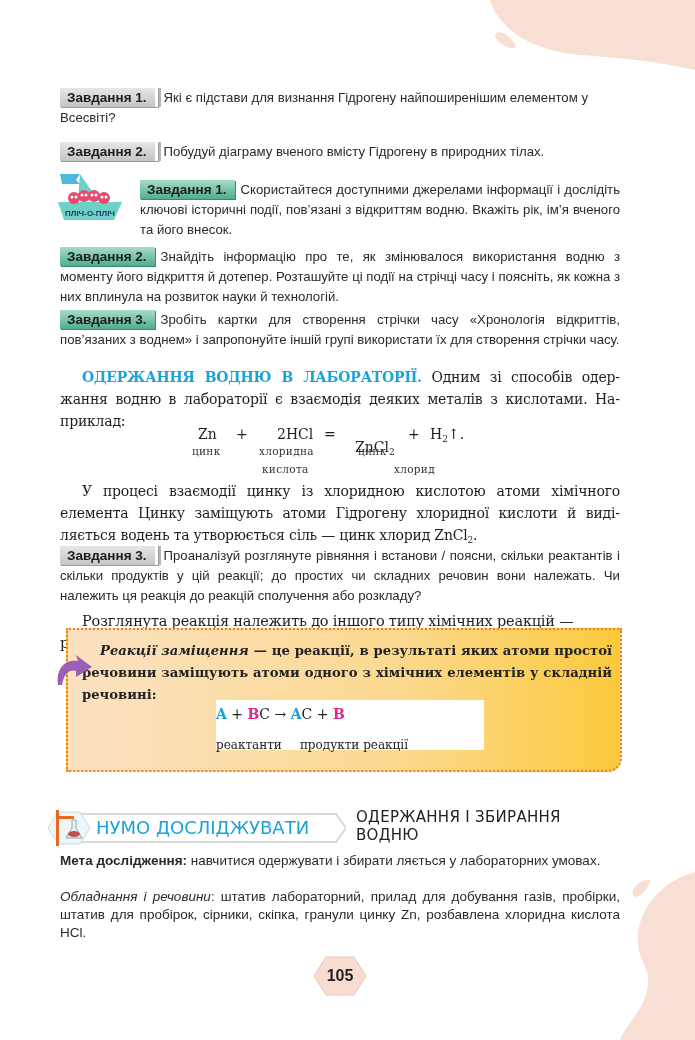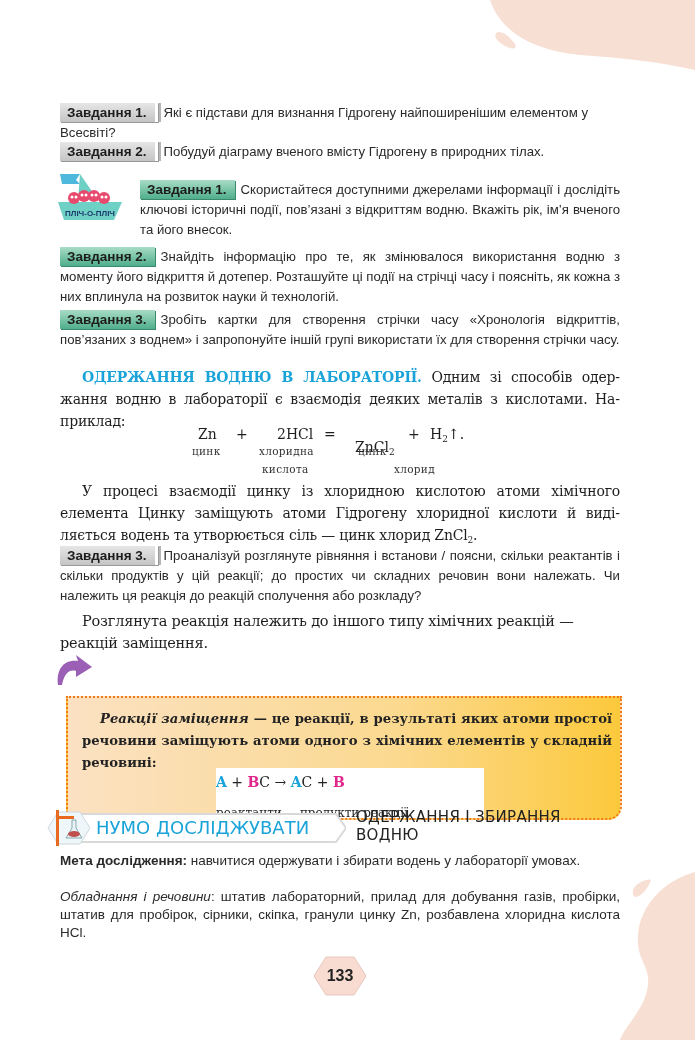--- a/index.html
+++ b/index.html
@@ -31,21 +31,21 @@
 
   .heading-blue { color: #1aa3d9; font-weight: bold; }
 
   .eq { position: absolute; left: 180px; top: 426px; width: 300px; height: 56px; font-family: "DejaVu Serif", serif; }
   .eq span { position: absolute; white-space: nowrap; }
   .eq .big { font-size: 14px; color: #1e1e1e; }
   .eq .small { font-size: 10.5px; color: #333; letter-spacing: 0.3px; }
   sub { font-size: 9px; vertical-align: -3px; }
 
   .def-box {
-    position: absolute; left: 66px; top: 696px; width: 556px; height: 124px;
+    position: absolute; left: 66px; top: 628px; width: 556px; height: 144px;
     background: linear-gradient(90deg, #fbe1c2 0%, #fbd98f 60%, #fcc93c 100%);
     border: 2px dotted #f07a19;
     border-bottom-right-radius: 14px;
   }
   .def-text { position: absolute; left: 14px; top: 10px; width: 530px; font-family: "DejaVu Serif", serif; font-weight: bold; font-size: 13.2px; line-height: 22px; color: #222; text-align: justify; }
   .def-text em { font-style: italic; }
   .formula-box { position: absolute; left: 148px; top: 70px; width: 268px; height: 50px; background: #ffffff; font-family: "DejaVu Serif", serif; text-align: left; }
   .formula-line { font-size: 14px; margin-top: 6px; color: #222; }
   .formula-caption { font-size: 12px; color: #222; margin-top: 16px; }
   .cA { color: #1aa3d9; font-weight: bold; }
@@ -62,21 +62,21 @@
 
 <svg class="blob-top" viewBox="0 0 695 80">
   <path d="M490 0 C500 30 530 50 580 55 C625 58 660 62 695 70 L695 0 Z" fill="#f8dfd3"></path>
   <path d="M496 33 C500 30 508 34 515 44 C518 50 510 50 502 44 C496 40 494 36 496 33 Z" fill="#f8dfd3"></path>
 </svg>
 <svg class="blob-bottom" viewBox="0 0 695 1040">
   <path d="M695 872 C665 880 640 905 638 935 C636 960 650 965 648 985 C645 1010 625 1025 620 1040 L695 1040 Z" fill="#f8dfd3"></path>
   <path d="M634 888 C638 882 648 878 651 880 C648 888 642 896 636 897 C632 896 632 892 634 888 Z" fill="#f8dfd3"></path>
 </svg>
 
-<div class="block sans" style="top:88px;margin-top:15px;">
+<div class="block sans" style="top:88px;">
   <span class="tag">Завдання 1.</span><span>Які є підстави для визнання Гідрогену найпоширенішим елементом у Всесвіті?</span>
 </div>
 <div class="block sans" style="top:142px;">
   <span class="tag">Завдання 2.</span><span>Побудуй діаграму вченого вмісту Гідрогену в природних тілах.</span>
 </div>
 
 <svg style="position:absolute; left:58px; top:170px;" width="64" height="52" viewBox="0 0 64 52">
   <path d="M2 4 L22 4 L18 10 L22 14 L4 14 Z" fill="#4fb9dd"></path>
   <path d="M22 4 L40 30 L20 30 Z" fill="#6fd0c5"></path>
   <path d="M0 32 L64 32 L56 50 L6 50 Z" fill="#6fd0c5"></path>
@@ -157,24 +157,24 @@
   <path d="M2 20 L12 4 L34 4 L44 20 L34 36 L12 36 Z" fill="#eef6fa" stroke="#cfd8de" stroke-width="1"></path>
   <rect x="10" y="2" width="3" height="36" fill="#e86a1f"></rect>
   <rect x="10" y="8" width="18" height="3" fill="#e86a1f"></rect>
   <path d="M26 12 L30 12 L30 20 L36 30 L20 30 L26 20 Z" fill="#e8f2f6" stroke="#8aa" stroke-width="1"></path>
   <ellipse cx="28" cy="26" rx="6" ry="3" fill="#c0504d"></ellipse>
   <text x="50" y="26" font-size="18" fill="#1aa3d9" font-family="DejaVu Sans, sans-serif">НУМО ДОСЛІДЖУВАТИ</text>
 </svg>
 <div class="research-title-2">ОДЕРЖАННЯ І ЗБИРАННЯ ВОДНЮ</div>
 
 <div class="block sans justify" style="top:852px; font-size:13.5px; line-height:18px;">
-  <b>Мета дослідження:</b><span> навчитися одержувати і збирати водень у лабораторії умовах.</span>
+  <b>Мета дослідження:</b><span> навчитися одержувати і збирати ляється у лабораторних умовах.</span>
 </div>
 <div class="block sans justify" style="top:888px; font-size:13.5px; line-height:18px;">
   <i>Обладнання і речовини</i><span>: штатив лабораторний, прилад для добування газів, пробірки, штатив для пробірок, сірники, скіпка, гранули цинку Zn, розбавлена хлоридна кислота HCl.</span>
 </div>
 
 <div class="page-num">
   <svg width="56" height="42" viewBox="0 0 56 42">
     <path d="M14 2 L42 2 L54 21 L42 40 L14 40 L2 21 Z" fill="#f8dcd2" stroke="#e6c8bd" stroke-width="1"></path>
   </svg>
-  <div class="page-num-text">133</div>
+  <div class="page-num-text">105</div>
 </div>
 
 </body></html>

